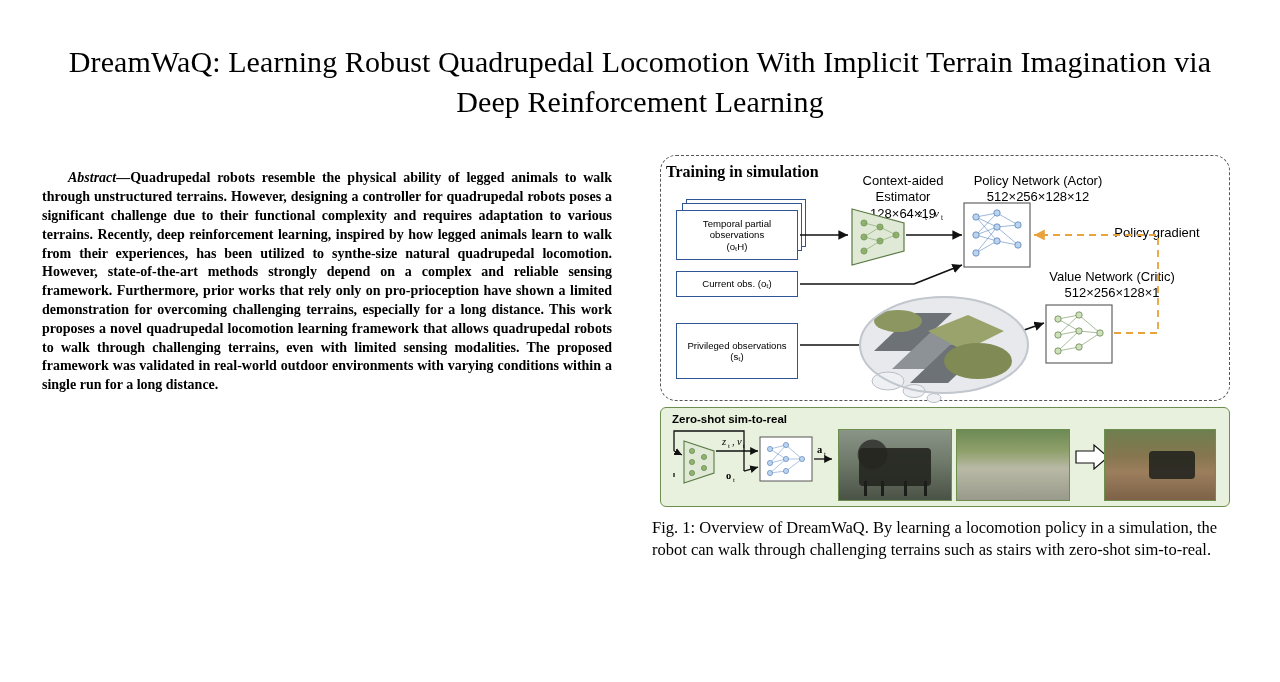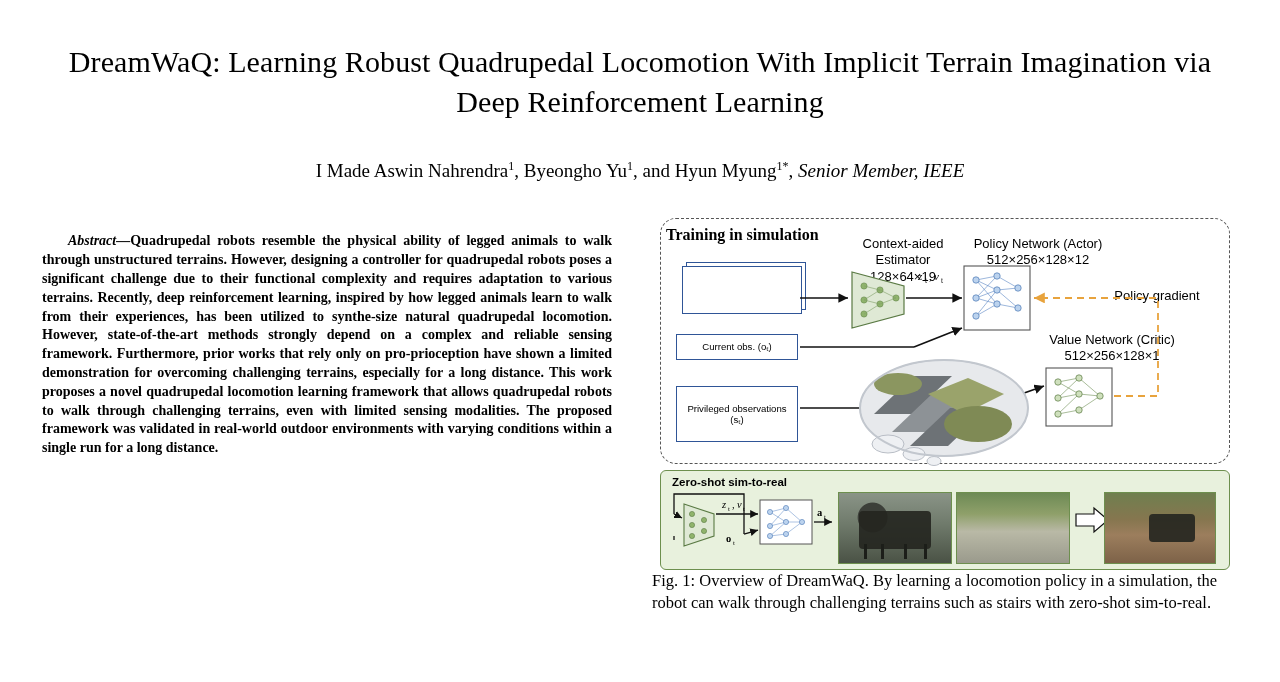--- a/index.html
+++ b/index.html
@@ -213,52 +213,57 @@
     width: 62%;
     height: 22%;
   }
   .leg {
     position: absolute;
     width: 3px;
     height: 100%;
     background: #1c1e19;
   }
   .fig-caption {
+    margin-top: 10px;
     font-size: 16.5px;
     line-height: 1.32;
     text-align: left;
   }
 </style>
 </head>
 <body>
 
 <div class="page">
 
   <h1 class="title">DreamWaQ: Learning Robust Quadrupedal Locomotion With Implicit Terrain Imagination via Deep Reinforcement Learning</h1>
 
-  <div class="authors">
-    <span>I Made Aswin Nahrendra</span><sup>1</sup><span>, </span><span>Byeongho Yu</span><sup>1</sup><span>, and </span><span>Hyun Myung</span><sup>1*</sup><span>, </span><span class="ital">Senior Member, IEEE</span>
-  </div>
 
   <div class="columns">
 
     <div class="col-left">
       <p class="abstract"><span class="lead">Abstract—</span><span>Quadrupedal robots resemble the physical ability of legged animals to walk through unstructured terrains. However, designing a controller for quadrupedal robots poses a significant challenge due to their functional complexity and requires adaptation to various terrains. Recently, deep reinforcement learning, inspired by how legged animals learn to walk from their experiences, has been utilized to synthe-size natural quadrupedal locomotion. However, state-of-the-art methods strongly depend on a complex and reliable sensing framework. Furthermore, prior works that rely only on pro-prioception have shown a limited demonstration for overcoming challenging terrains, especially for a long distance. This work proposes a novel quadrupedal locomotion learning framework that allows quadrupedal robots to walk through challenging terrains, even with limited sensing modalities. The proposed framework was validated in real-world outdoor environments with varying conditions within a single run for a long distance.</span></p>
     </div>
 
     <div class="col-right">
       <div class="figure">
         <div class="fig-box">
 
           <div class="sim-box"></div>
           <div class="sim-label">Training in simulation</div>
 
           <div class="stack-sh1"></div>
           <div class="stack-sh2"></div>
 
+          <div class="blk temporal">
+            <div>
+              <div>Temporal partial</div>
+              <div>observations</div>
+              <div>(oₜH)</div>
+            </div>
+          </div>
 
           <div class="blk current">Current obs. (oₜ)</div>
 
           <div class="blk privileged">
             <div>
               <div>Privileged observations</div>
               <div>(sₜ)</div>
             </div>
           </div>
 

